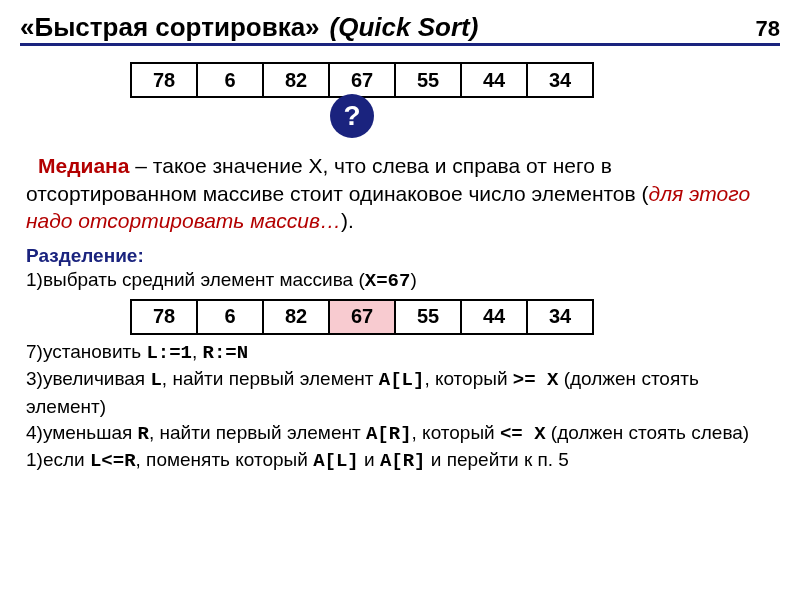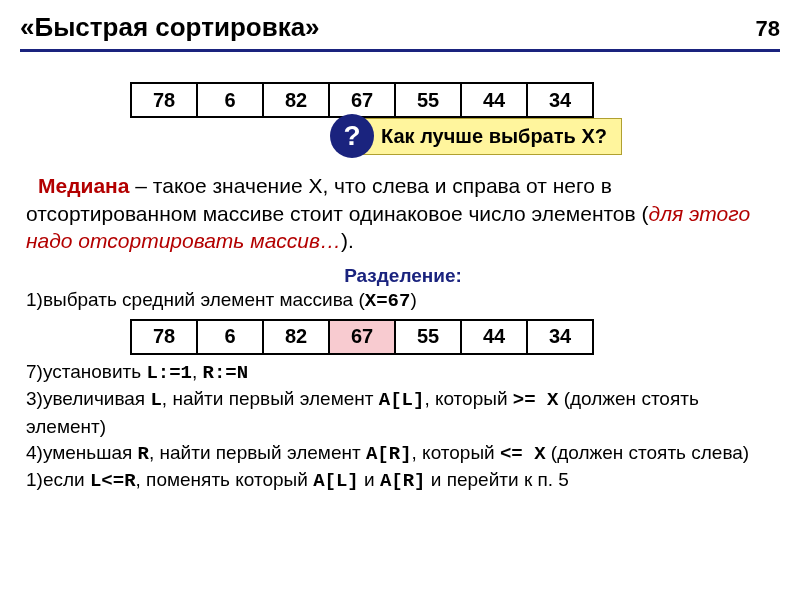--- a/index.html
+++ b/index.html
@@ -10,22 +10,22 @@
     font-family: Arial, sans-serif;
     padding: 12px 20px;
     color: #000;
     position: relative;
   }
   .header {
     display: flex;
     justify-content: space-between;
     align-items: baseline;
     border-bottom: 3px solid #1a237e;
-    padding-bottom: 6px;
-    margin-bottom: 30px;
+    padding-bottom: 0;
+    margin-bottom: 16px;
   }
   .title-wrap { display: flex; gap: 10px; align-items: baseline; }
   .title-ru { font-size: 26px; font-weight: bold; color: #000; }
   .title-en { font-size: 26px; font-weight: bold; font-style: italic; color: #000; }
   .page-num { font-size: 22px; font-weight: bold; color: #000; }
   .array-table {
     border-collapse: collapse;
     margin-left: 110px;
     margin-bottom: 2px;
   }
@@ -70,57 +70,57 @@
     font-weight: bold;
   }
   .para {
     font-size: 21px;
     line-height: 1.32;
     margin: 0 6px 10px 6px;
     text-indent: 12px;
   }
   .median-label { color: #b30000; font-weight: bold; }
   .red-ital { color: #b30000; font-style: italic; }
-  .section-label { color: #1a237e; font-weight: bold; font-size: 19px; margin-left: 6px; text-align: center; }
+  .section-label { color: #1a237e; font-weight: bold; font-size: 19px; margin-left: 6px; }
   .steps {
     font-size: 19px;
     line-height: 1.35;
     margin-left: 6px;
     margin-right: 10px;
   }
   .mono { font-family: "Courier New", monospace; font-weight: bold; }
   .array-table.second { margin-top: 4px; margin-bottom: 4px; }
 </style>
 </head>
 <body>
 
 <div class="header">
   <div class="title-wrap">
     <span class="title-ru">«Быстрая сортировка»</span>
+    <span class="title-en">(Quick Sort)</span>
   </div>
   <span class="page-num">78</span>
 </div>
 
 <table class="array-table">
   <tbody>
       <tr>
     <td>78</td>
     <td>6</td>
     <td>82</td>
     <td>67</td>
     <td>55</td>
     <td>44</td>
     <td>34</td>
   </tr>
 </tbody>
   </table>
 
 <div class="question-row">
   <div class="q-badge">?</div>
-  <div class="q-box">Как лучше выбрать X?</div>
 </div>
 
 <p class="para">
   <span class="median-label">Медиана</span><span> – такое значение X, что слева и справа от него в отсортированном массиве стоит одинаковое число элементов (</span><span class="red-ital">для этого надо отсортировать массив…</span><span>).</span>
 </p>
 
 <div class="section-label">Разделение:</div>
 
 <div class="steps">
   <span>1)выбрать средний элемент массива (</span><span class="mono">X=67</span><span>)</span>

